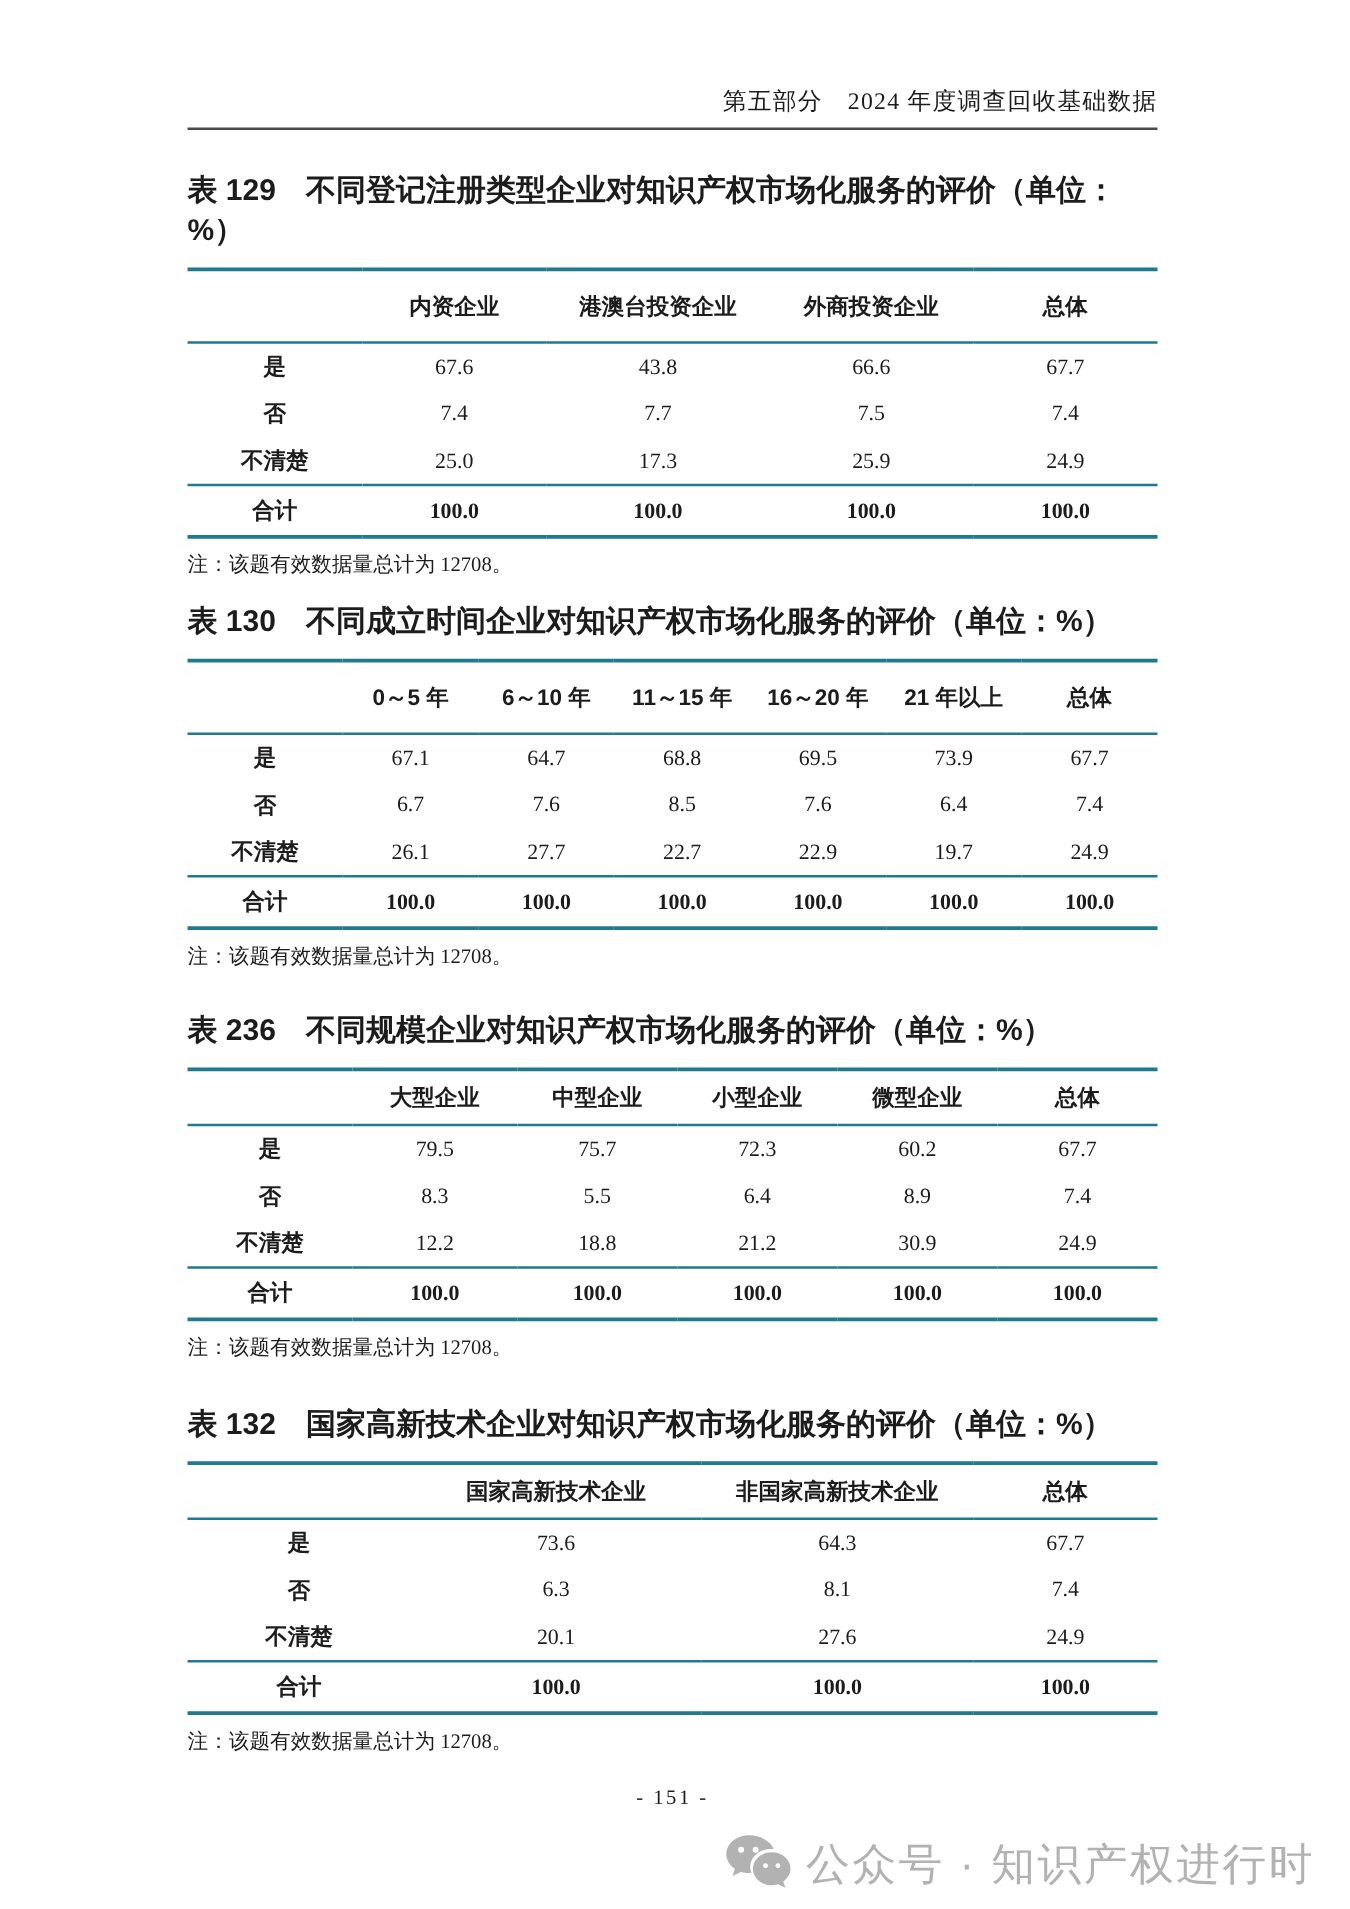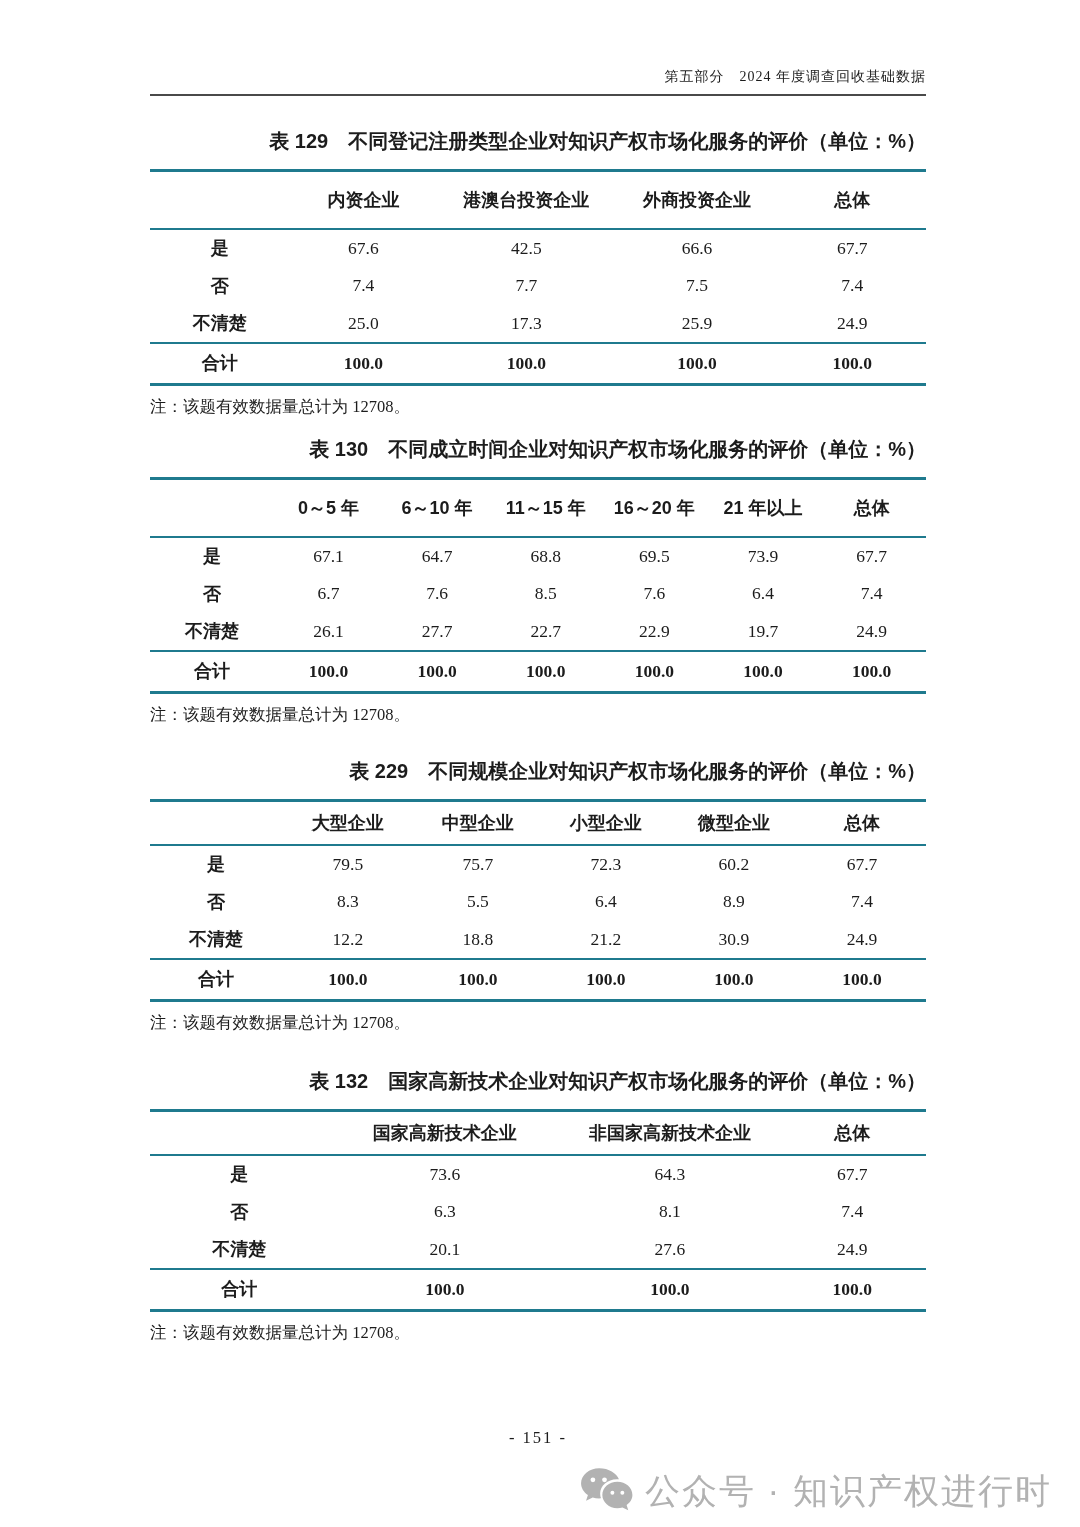--- a/index.html
+++ b/index.html
@@ -15,33 +15,33 @@
     font-family:"Liberation Serif","DejaVu Serif",serif;
     color:var(--ink);
   }
   .page{position:absolute;inset:0;background:#fff;}
   .content{position:absolute;left:150px;top:0;width:776px;}
 
   
   .running-head{
     padding-top:68px;
     text-align:right;
-    font-size:14px;
+    font-size:19px;
     letter-spacing:1px;
     border-bottom:2px solid var(--rule);
     padding-bottom:8px;
   }
 
   
   .tbl-section{margin-top:30px;}
   .tbl-title{
-    text-align:right;
+    text-align:left;
     font-family:"Liberation Sans","DejaVu Sans",sans-serif;
     font-weight:bold;
-    font-size:20px;
+    font-size:24px;
     margin-bottom:14px;
   }
   table{
     width:100%;
     border-collapse:collapse;
     border-top:3px solid var(--teal);
     border-bottom:3px solid var(--teal);
     table-layout:fixed;
   }
   thead th{
@@ -123,21 +123,21 @@
               <th>内资企业</th>
               <th>港澳台投资企业</th>
               <th>外商投资企业</th>
               <th>总体</th>
             </tr>
           </thead>
           <tbody>
             <tr>
               <td class="rowlabel">是</td>
               <td class="num">67.6</td>
-              <td class="num">42.5</td>
+              <td class="num">43.8</td>
               <td class="num">66.6</td>
               <td class="num">67.7</td>
             </tr>
             <tr>
               <td class="rowlabel">否</td>
               <td class="num">7.4</td>
               <td class="num">7.7</td>
               <td class="num">7.5</td>
               <td class="num">7.4</td>
             </tr>
@@ -219,21 +219,21 @@
               <td class="num">100.0</td>
               <td class="num">100.0</td>
               <td class="num">100.0</td>
             </tr>
           </tbody>
         </table>
       <div class="tbl-note">注：该题有效数据量总计为 12708。</div>
     </section>
 
     <section class="tbl-section" style="margin-top:32px;">
-      <div class="tbl-title">表 229　不同规模企业对知识产权市场化服务的评价（单位：%）</div>
+      <div class="tbl-title">表 236　不同规模企业对知识产权市场化服务的评价（单位：%）</div>
       <table class="short-head">
           <colgroup>
             <col style="width: 17%;">
             <col style="width: 17%;">
             <col style="width: 16.5%;">
             <col style="width: 16.5%;">
             <col style="width: 16.5%;">
             <col style="width: 16.5%;">
           </colgroup>
           <thead>

